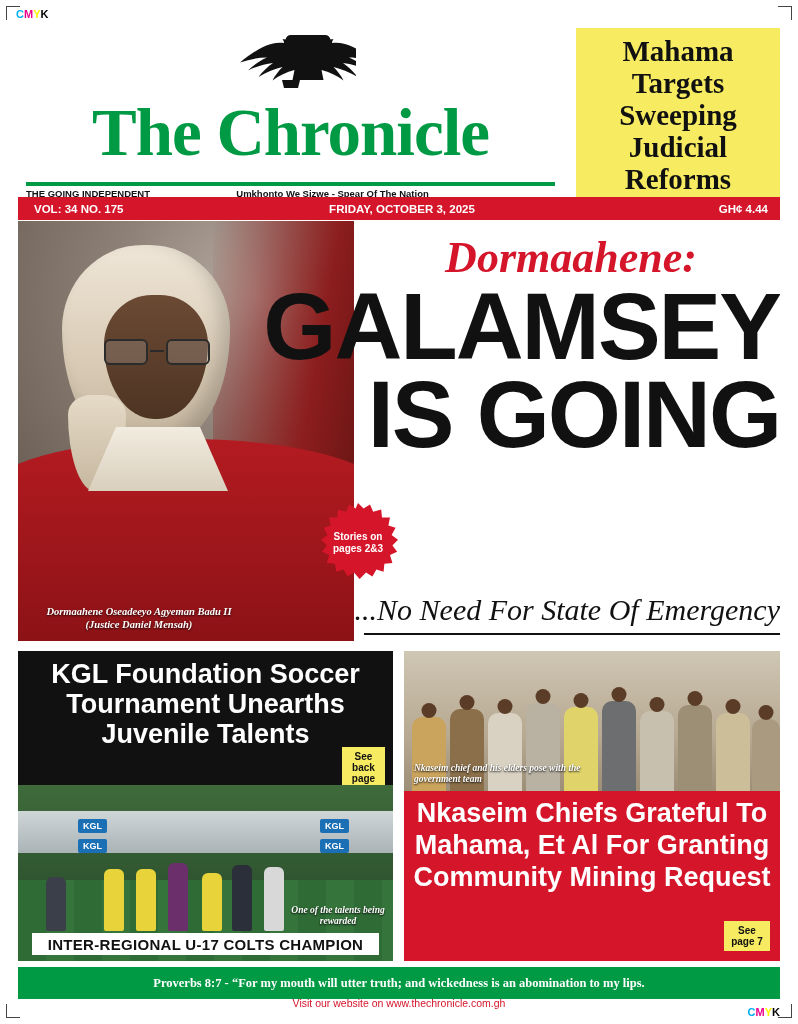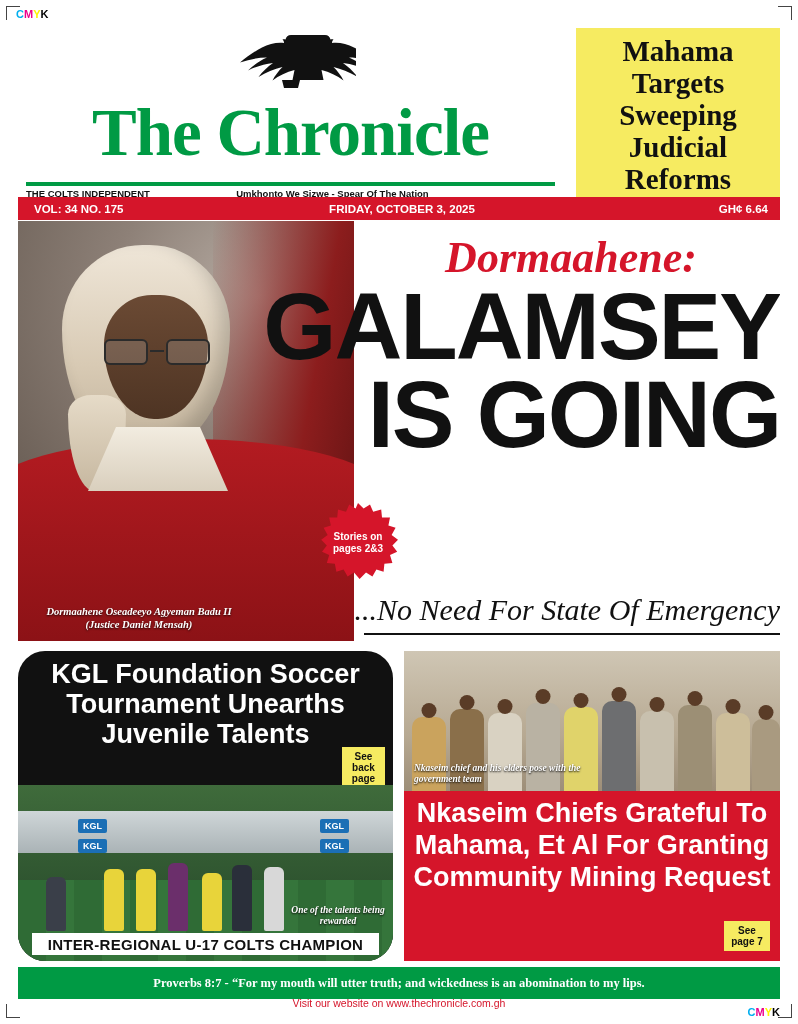--- a/index.html
+++ b/index.html
@@ -219,21 +219,21 @@
     font-size: 30px; line-height: 34px;
     color: #111;
   }
   .lead-underline {
     position: absolute; left: 346px; top: 412px; width: 416px; height: 2px; background: #111;
   }
 
   
   .story-left {
     position: absolute; top: 651px; left: 18px; width: 375px; height: 310px;
-    background: #111; overflow: hidden; border-radius: 27px;
+    background: #111; overflow: hidden;
   }
   .sl-head {
     position: relative;
     padding: 8px 10px 4px 10px;
     color: #fff;
     font-family: "Liberation Sans", sans-serif;
     font-weight: bold;
     font-size: 27px; line-height: 30px;
     text-align: center;
   }
@@ -342,35 +342,35 @@
   <div class="masthead">
     <svg class="eagle" viewBox="0 0 260 124">
       <g fill="#111">
         <path d="M130 14c-6 0-10 4-11 9-2-1-4-1-6 0 2 2 3 4 3 7-14-2-30 2-44 9-16 8-30 19-44 30 18-6 36-10 54-10-14 6-27 15-38 26 16-8 33-13 50-15-11 8-21 17-29 28 15-9 31-16 48-20-8 8-15 17-20 27 13-10 28-17 44-21l-4 20h62l-4-20c16 4 31 11 44 21-5-10-12-19-20-27 17 4 33 11 48 20-8-11-18-20-29-28 17 2 34 7 50 15-11-11-24-20-38-26 18 0 36 4 54 10-14-11-28-22-44-30-14-7-30-11-44-9 0-3 1-5 3-7-2-1-4-1-6 0-1-5-5-9-11-9z"></path>
         <path d="M112 104h36l-4 16h-28z"></path>
       </g>
     </svg>
     <div class="paper-title">The Chronicle</div>
     <div class="rule-green-thick"></div>
     <div class="tagline-row">
-      <div>THE COLTS INDEPENDENT</div>
+      <div>THE GOING INDEPENDENT</div>
       <div class="tagline-center">Umkhonto We Sizwe   -   Spear Of The Nation</div>
       <div style="width:40px"></div>
     </div>
     <div class="rule-green-thin"></div>
   </div>
 
   <div class="promo">
     <div class="promo-text">Mahama Targets Sweeping Judicial Reforms</div>
   </div>
 
   <div class="infobar">
     <div class="vol">VOL: 34 NO. 175</div>
     <div class="date">FRIDAY, OCTOBER 3, 2025</div>
-    <div class="price">GH¢ 6.64</div>
+    <div class="price">GH¢ 4.44</div>
   </div>
 
   <div class="lead">
 
     <div class="lead-photo">
       <div class="judge-bg"></div>
       <div class="judge-curtain"></div>
       <div class="judge-robe"></div>
       <div class="judge-wig"></div>
       <div class="judge-face"></div>

